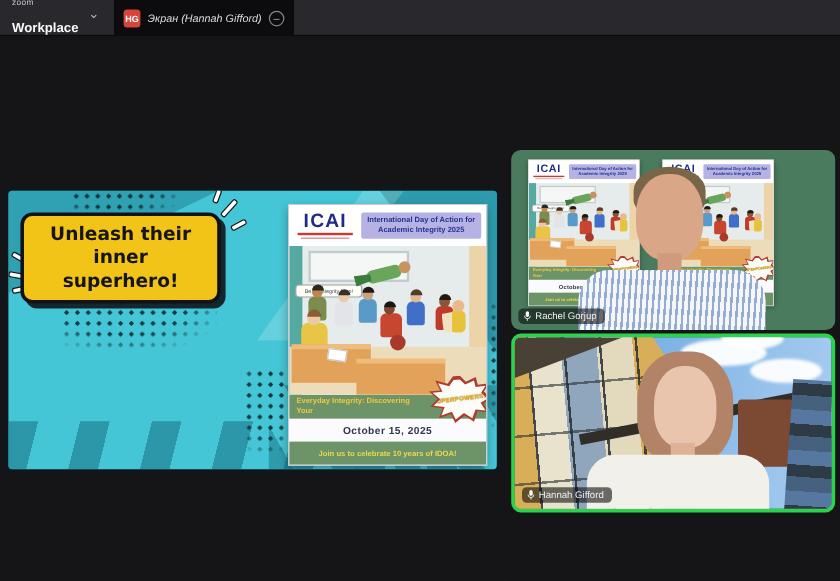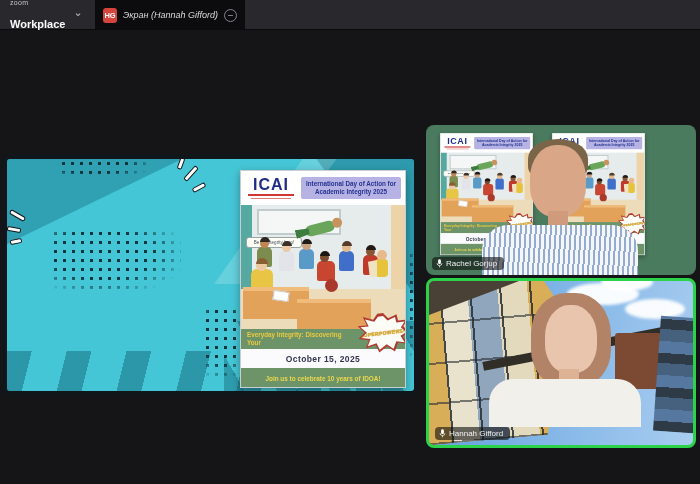--- a/index.html
+++ b/index.html
@@ -135,21 +135,21 @@
     clip-path:polygon(50% 0%,60% 13%,76% 3%,79% 19%,97% 16%,89% 33%,100% 48%,88% 58%,97% 77%,79% 74%,73% 96%,58% 83%,43% 99%,36% 80%,17% 89%,23% 68%,3% 65%,15% 49%,1% 33%,19% 31%,11% 10%,31% 17%,39% 2%); }
   .p-burst-inner { position:absolute; inset:3px; background:#fdfdf8;
     clip-path:polygon(50% 0%,60% 13%,76% 3%,79% 19%,97% 16%,89% 33%,100% 48%,88% 58%,97% 77%,79% 74%,73% 96%,58% 83%,43% 99%,36% 80%,17% 89%,23% 68%,3% 65%,15% 49%,1% 33%,19% 31%,11% 10%,31% 17%,39% 2%);
     display:flex; align-items:center; justify-content:center; }
   .p-burst-inner span { font-size:5.2px; font-weight:800; color:#e8b71f; transform:rotate(-7deg);
     text-shadow:0 0 1px #8a5a10; letter-spacing:.2px; }
 
   
   .tile { position:absolute; left:426px; width:270px; border-radius:8px; overflow:hidden; }
   .tile-rachel { top:94px; height:150px; background:#4a7b5e; }
-  .tile-hannah { top:247px; height:170px; border:3px solid #2bd34b;
+  .tile-hannah { top:247px; height:149px; border:3px solid #2bd34b;
     background:linear-gradient(100deg,#5d9bd8 0%,#7fb4e6 45%,#a9cdf0 100%); }
   .mini-poster { position:absolute; top:8px; width:166px; height:218px;
     transform:scale(0.56); transform-origin:top left; z-index:1; }
   .mini-1 { left:14px; } .mini-2 { left:126px; }
 
   .rachel-hair { position:absolute; left:102px; top:14px; width:60px; height:40px;
     border-radius:50% 50% 30% 30%; background:#7b6548; z-index:2; }
   .rachel-head { position:absolute; left:104px; top:20px; width:56px; height:72px;
     border-radius:46% 46% 42% 42%; background:#d9a687; z-index:2; }
   .rachel-neck { position:absolute; left:122px; top:86px; width:20px; height:20px;
@@ -225,20 +225,23 @@
         <div class="dots dots2"></div>
         <div class="dots dots3"></div>
         <div class="dots dots4"></div>
         <div class="stroke s1"></div>
         <div class="stroke s2"></div>
         <div class="stroke s3"></div>
         <div class="stroke s4"></div>
         <div class="stroke s5"></div>
         <div class="stroke s6"></div>
 
+        <div class="headline">
+          <span>Unleash their inner superhero!</span>
+        </div>
 
 
         <div class="poster-pos">
           <article class="poster">
             <div class="p-head">
               <div class="p-logo">
                 <span class="p-logo-text">ICAI</span>
                 <span class="p-logo-bar"></span>
                 <span class="p-logo-sub"></span>
               </div>

